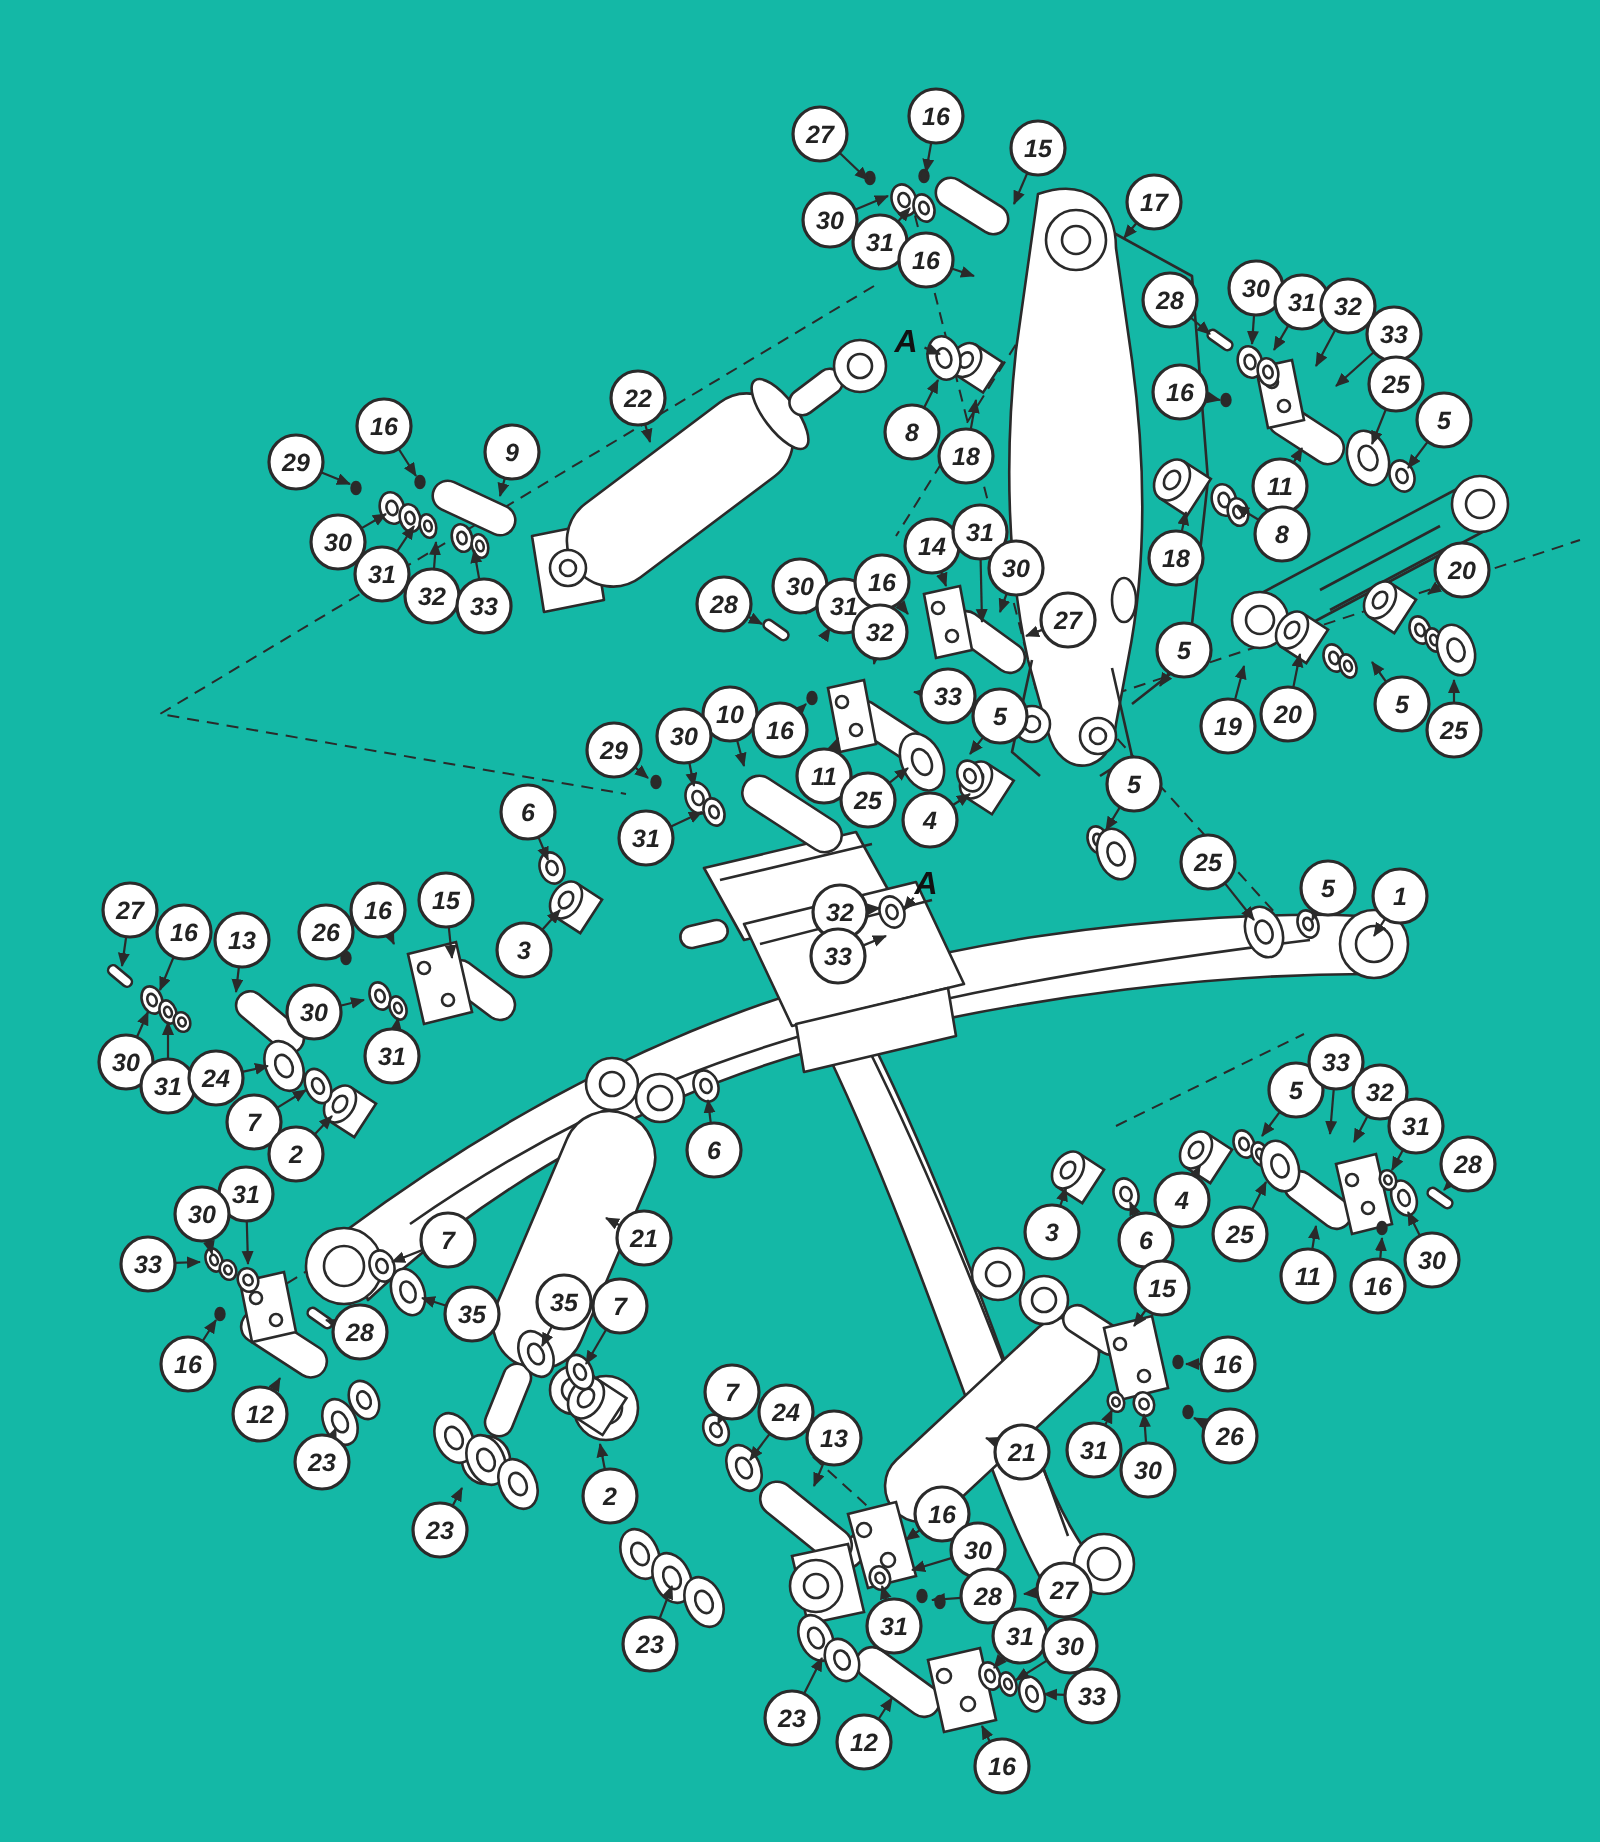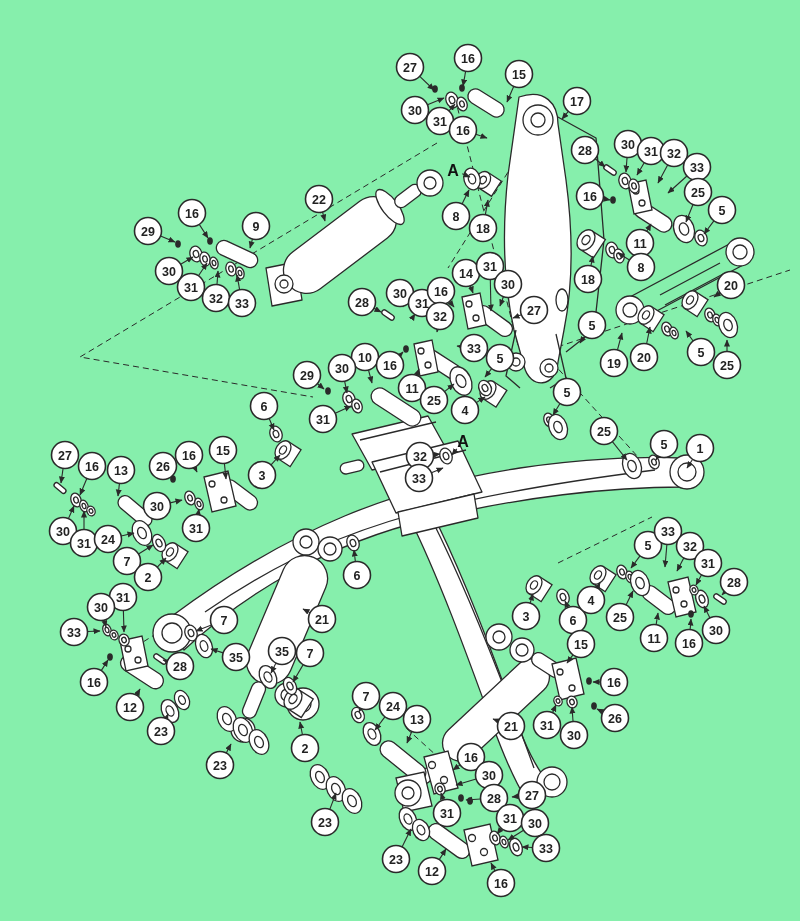--- a/index.html
+++ b/index.html
@@ -1,17 +1,17 @@
 <!DOCTYPE html>
 <html><head>
 <meta charset="utf-8">
 <style>
   html,body{margin:0;padding:0;background:#ffffff;}
   body{font-family:"Liberation Sans",sans-serif;}
-  .stage{position:relative;width:800px;height:921px;background:#86efac;overflow:hidden;}
+  .stage{position:relative;width:800px;height:921px;background:#14b8a6;overflow:hidden;font-style:italic;}
   svg text.balloon-num{font-family:"Liberation Sans",sans-serif;font-size:12.5px;font-weight:600;fill:#222;}
   svg text.view-letter{font-family:"Liberation Sans",sans-serif;font-size:16px;font-weight:800;fill:#111;}
 </style>
 </head>
 <body>
 
 <div class="stage">
 <svg id="diagram" width="800" height="921" viewBox="0 0 800 921" xmlns="http://www.w3.org/2000/svg">
   <defs>
     <marker id="arr" markerWidth="8" markerHeight="8" refX="6.5" refY="3" orient="auto" markerUnits="userSpaceOnUse">

